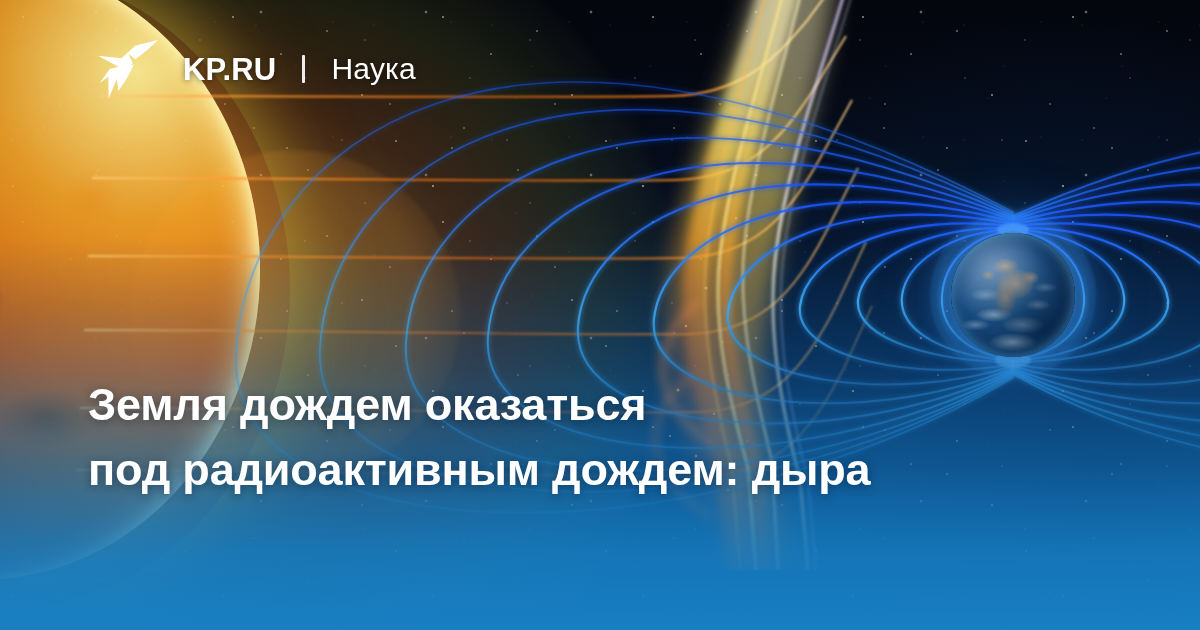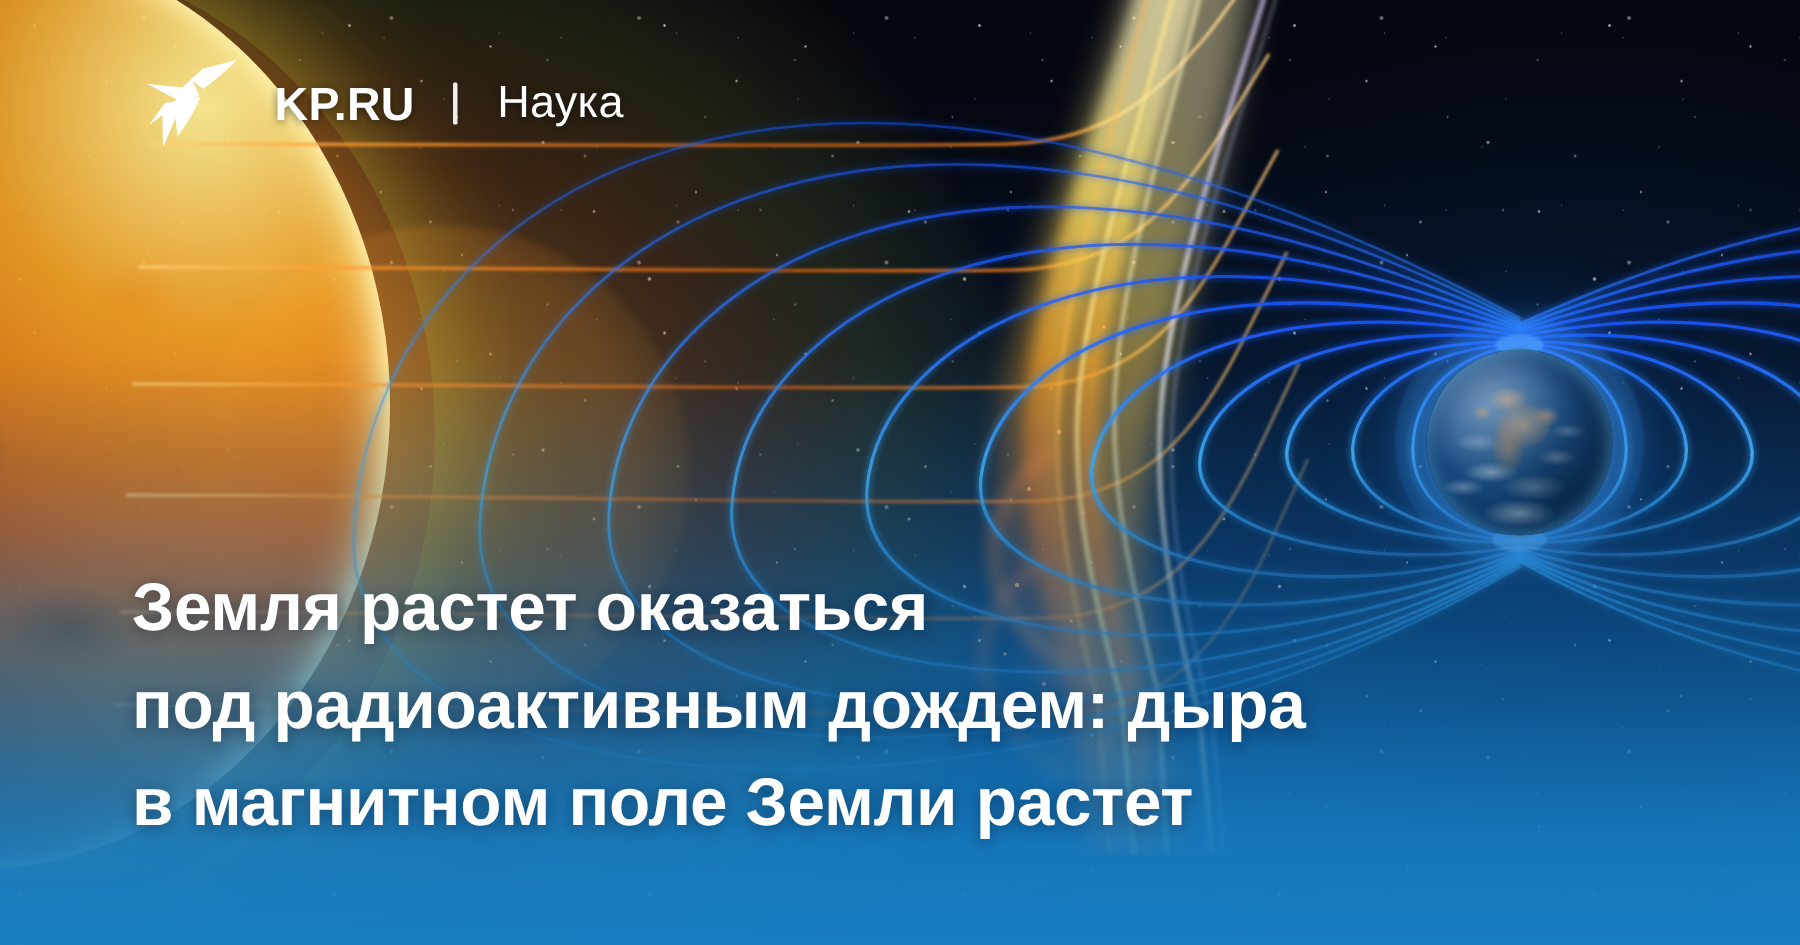--- a/index.html
+++ b/index.html
@@ -402,18 +402,17 @@
                  L 19.5 60.0 L 6.0 70.0
                  L 22.0 47.5 Z"></path>
       </svg>
       <span id="brand-name">KP.RU</span>
       <span id="brand-sep"></span>
       <span id="section-name">Наука</span>
     </div>
   </div>
 
   <div id="headline">
-    <span class="hl-line">Земля растет оказаться</span>
+    <span class="hl-line">Земля дождем оказаться</span>
     <span class="hl-line">под радиоактивным дождем: дыра</span>
-    <span class="hl-line">в магнитном поле Земли растет</span>
   </div>
 
 </div>
 
 </body></html>

